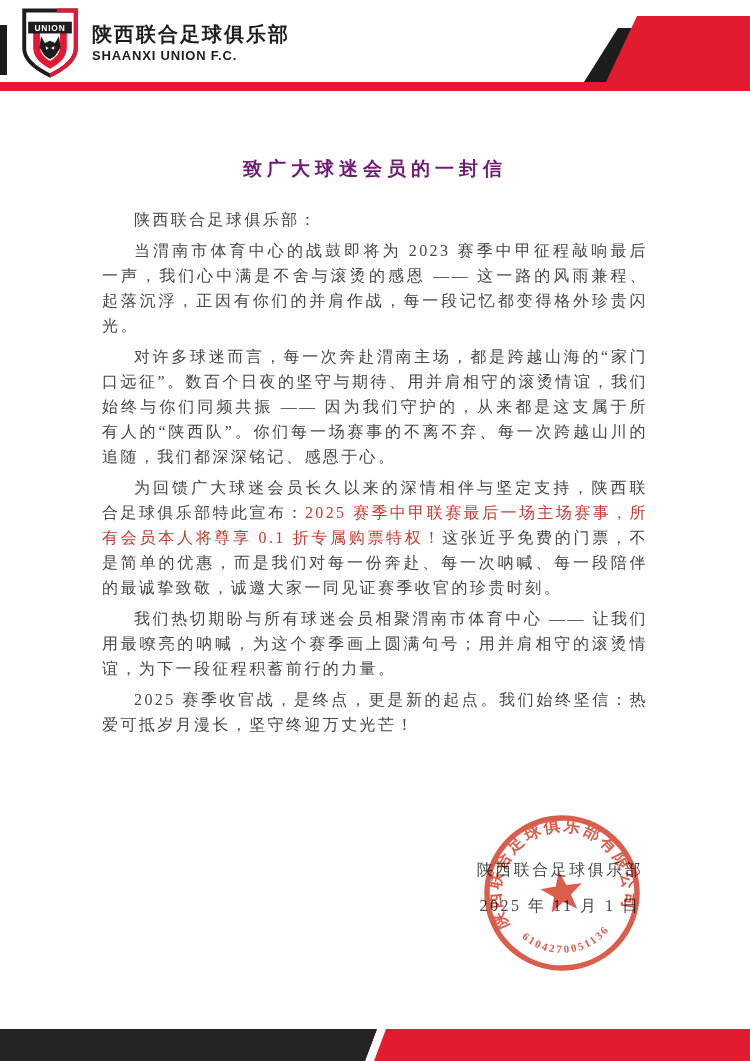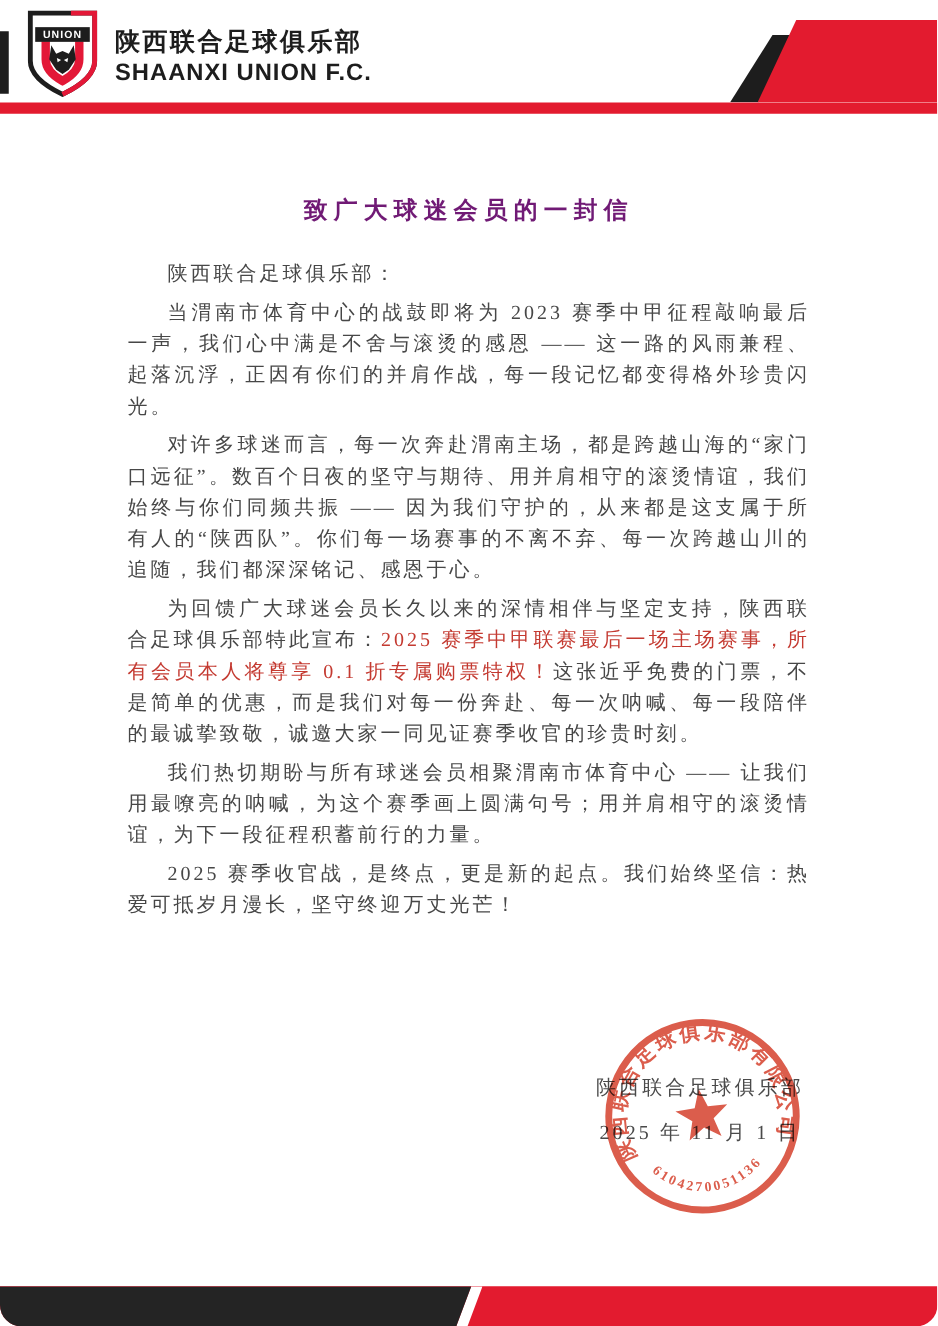--- a/index.html
+++ b/index.html
@@ -9,28 +9,27 @@
     --body-text:#474747;
     --hl-red:#c43a31;
     --seal-red:#d5402c;
   }
   *{margin:0;padding:0;box-sizing:border-box;}
   html,body{background:#ffffff;}
   .page{
     position:relative;width:750px;height:1061px;margin:0 auto;
     background:#ffffff;overflow:hidden;
     font-family:"Liberation Serif","DejaVu Serif",serif;
-    border-radius:17px;
   }
   
   .left-tab{position:absolute;left:0;top:25px;width:7px;height:50px;background:var(--ink);}
   .crest{position:absolute;left:22px;top:8px;width:56px;height:70px;}
   .club-names{position:absolute;left:92px;top:23px;font-family:"Liberation Sans","DejaVu Sans",sans-serif;color:var(--ink);}
   .club-zh{font-size:20px;font-weight:800;letter-spacing:2px;line-height:22px;}
-  .club-en{font-size:19px;font-weight:700;letter-spacing:0.8px;margin-top:3px;}
+  .club-en{font-size:13px;font-weight:700;letter-spacing:0.8px;margin-top:3px;}
   .deco-top{position:absolute;left:570px;top:0;width:180px;height:82px;}
   .deco-top-red{position:absolute;inset:0;background:var(--brand-red);
     clip-path:polygon(67px 16px,180px 16px,180px 82px,36px 82px);}
   .deco-top-black{position:absolute;inset:0;background:var(--ink);
     clip-path:polygon(48px 28px,62px 28px,37px 82px,14px 82px);}
   .rule-top{position:absolute;left:0;top:82px;width:750px;height:9px;background:var(--brand-red);}
   
   .letter-body{
     position:absolute;left:102px;top:150px;width:546px;
     font-size:16px;line-height:25px;letter-spacing:2.4px;

